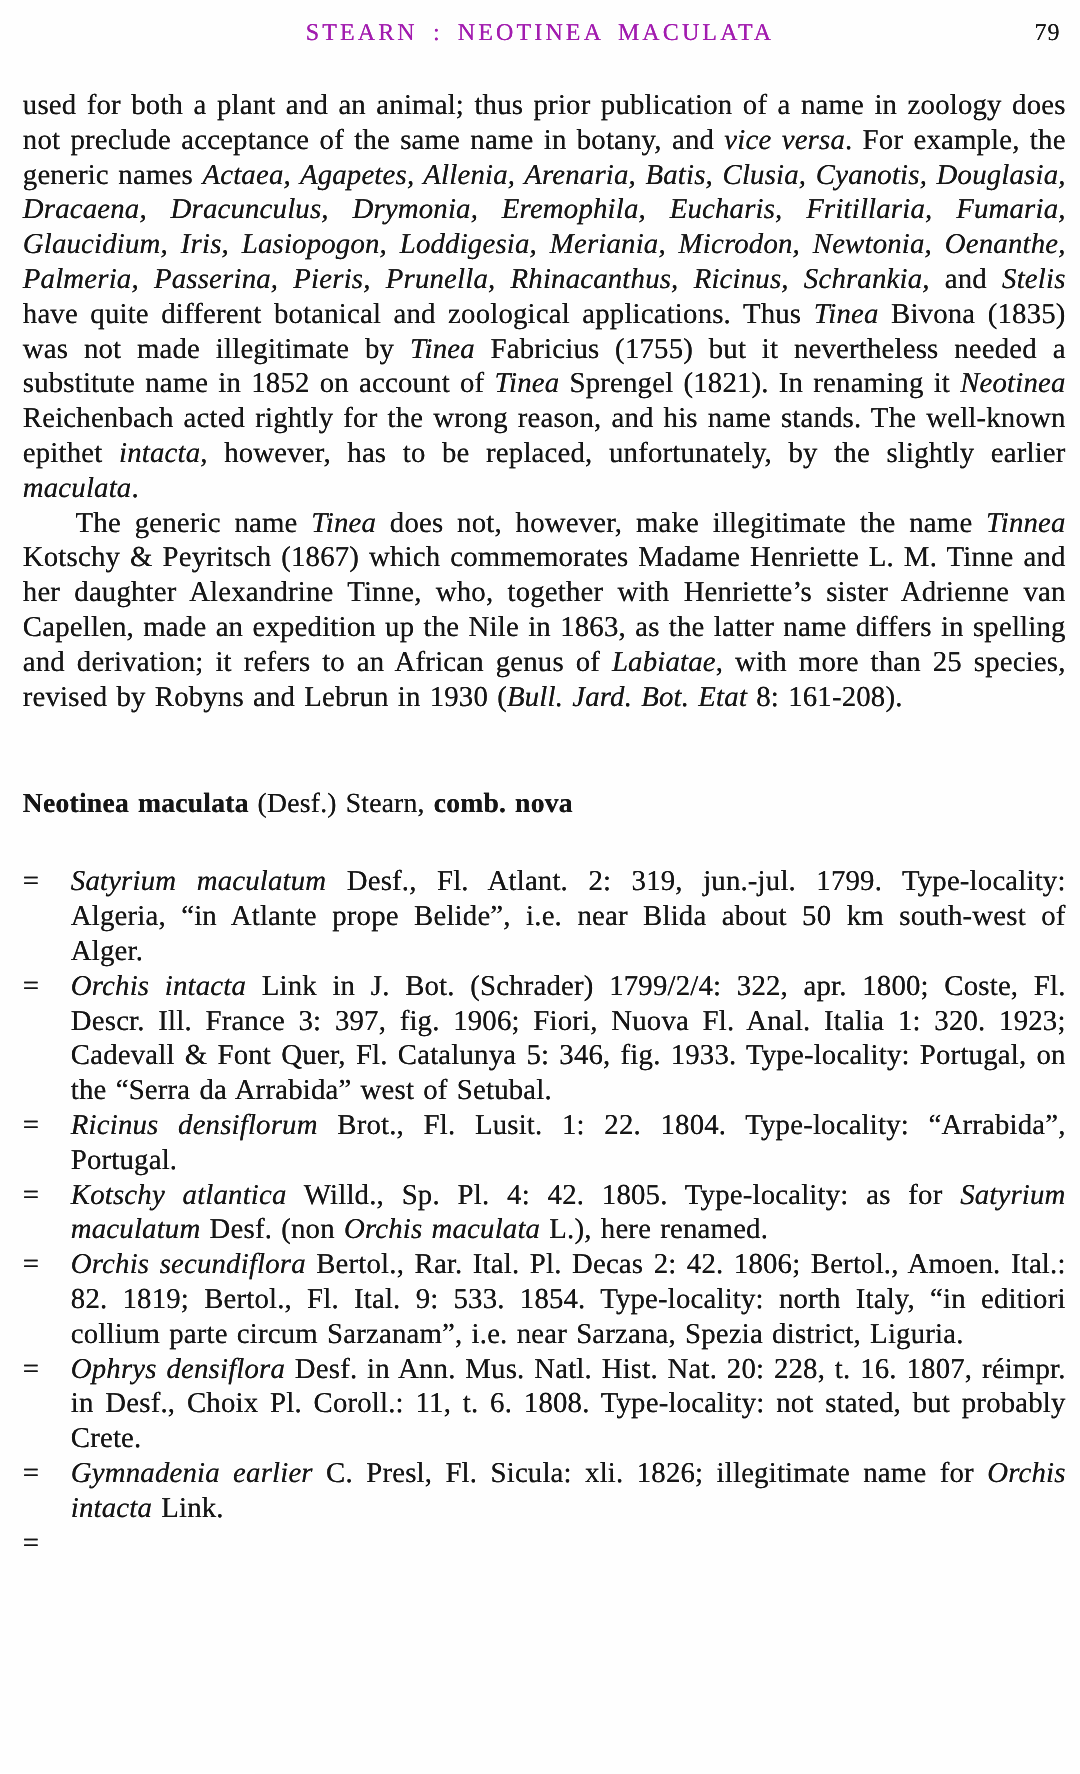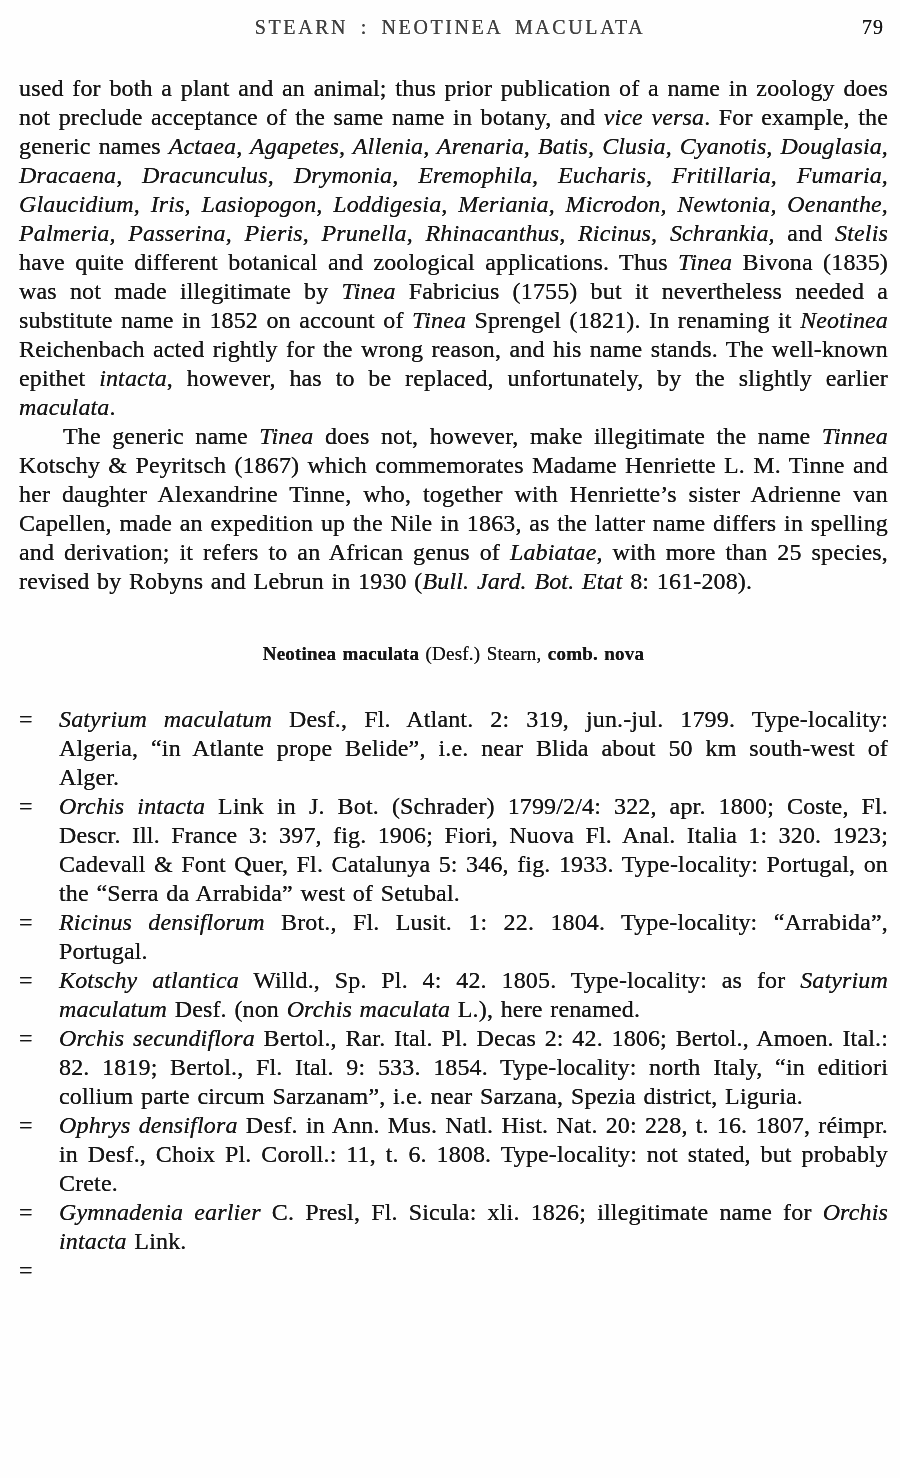--- a/index.html
+++ b/index.html
@@ -18,21 +18,21 @@
     position: relative;
     padding-top: 16px;
     height: 30px;
   }
   .head-title {
     display: block;
     text-align: center;
     font-size: 20px;
     letter-spacing: 2.6px;
     word-spacing: 5px;
-    color: #404040;
+    color: #a21caf;
   }
   .page-num {
     position: absolute;
     right: 16px;
     top: 16px;
     font-size: 20px;
     letter-spacing: 1px;
   }
   .body-text {
     margin: 28px 12px 0 19px;
@@ -40,25 +40,25 @@
     line-height: 29px;
     text-align: justify;
     letter-spacing: 0.15px;
     word-spacing: 1.5px;
   }
   .para { margin: 0; }
   .para.indented { text-indent: 44px; }
   .it { font-style: italic; margin-top: 34px; }
   .bd { font-weight: bold; }
   .species-heading {
-    font-size: 19px;
+    font-size: 23px;
     font-weight: normal;
     line-height: 31px;
-    margin: 42px 0 36px 0;
-    text-align: center;
+    margin: 58px 0 36px 0;
+    text-align: left;
     letter-spacing: 0.2px;
   }
   .synonym-list {
     list-style: none;
     margin: 0;
     padding: 0;
   }
   .synonym {
     position: relative;
     padding-left: 40px;

